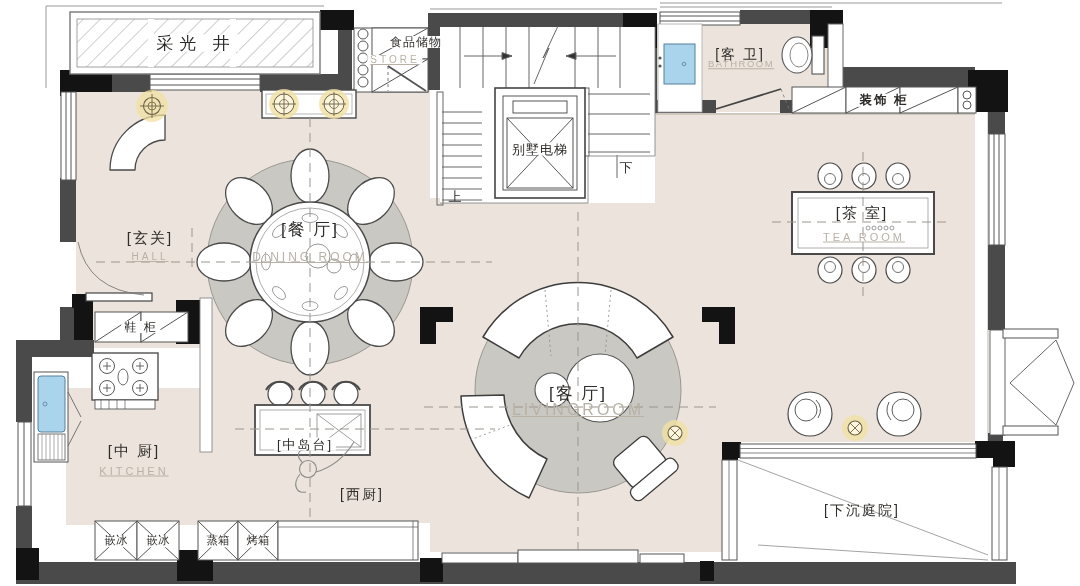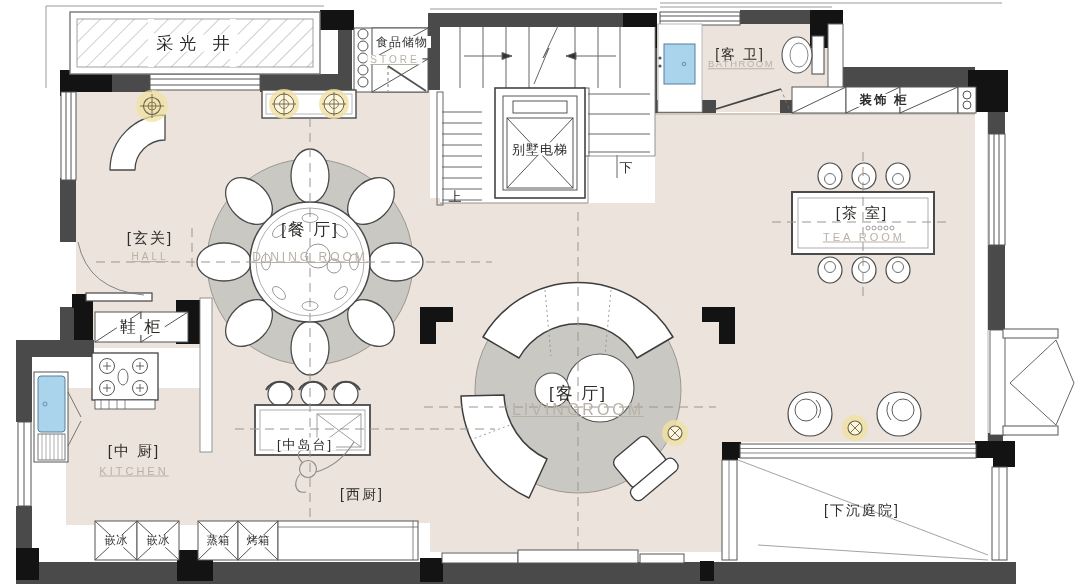--- a/index.html
+++ b/index.html
@@ -490,42 +490,42 @@
       <circle cx="855" cy="428" r="13" fill="#f1e1a2" opacity="0.8"></circle>
       <circle cx="855" cy="428" r="7" fill="#fdf6dd" stroke="#6b6348" stroke-width="1.1"></circle>
       <line x1="850" y1="423" x2="860" y2="433" stroke="#6b6348" stroke-width="0.9"></line>
       <line x1="860" y1="423" x2="850" y2="433" stroke="#6b6348" stroke-width="0.9"></line>
     </g>
   </g>
 </svg>
 
   <div class="lbl boxed" style="left:196px;top:43px;font-size:17px;letter-spacing:6px;">采光 井</div>
 
-  <div class="lbl boxed" style="left:402px;top:42px;font-size:12px;letter-spacing:1px;">食品储物</div>
+  <div class="lbl boxed" style="left:416px;top:42px;font-size:12px;letter-spacing:1px;">食品储物</div>
   <div class="lbl en boxed" style="left:395px;top:60px;font-size:10px;">STORE</div>
 
   <div class="lbl boxed" style="left:540px;top:149px;font-size:13px;letter-spacing:1px;">别墅电梯</div>
   <div class="lbl" style="left:456px;top:196px;font-size:13px;">上</div>
   <div class="lbl" style="left:627px;top:167px;font-size:13px;">下</div>
 
   <div class="lbl" style="left:740px;top:54px;font-size:14px;">[客 卫]</div>
   <div class="lbl en" style="left:741px;top:64px;font-size:9.5px;letter-spacing:1.5px;">BATHROOM</div>
 
   <div class="lbl boxed" style="left:884px;top:100px;font-size:12.5px;letter-spacing:2px;font-weight:bold;">装饰 柜</div>
 
   <div class="lbl" style="left:862px;top:212px;font-size:15px;">[茶 室]</div>
   <div class="lbl en" style="left:864px;top:237px;font-size:11px;">TEA ROOM</div>
 
   <div class="lbl" style="left:310px;top:229px;font-size:17px;">[餐 厅]</div>
   <div class="lbl en" style="left:310px;top:257px;font-size:12px;">DINING ROOM</div>
 
   <div class="lbl" style="left:150px;top:237px;font-size:15px;">[玄关]</div>
   <div class="lbl en" style="left:150px;top:257px;font-size:10px;">HALL</div>
 
-  <div class="lbl boxed" style="left:141px;top:327px;font-size:16px;">鞋 柜</div>
+  <div class="lbl boxed" style="left:141px;top:327px;font-size:12px;">鞋 柜</div>
 
   <div class="lbl" style="left:134px;top:450px;font-size:15px;">[中 厨]</div>
   <div class="lbl en" style="left:134px;top:471px;font-size:11px;">KITCHEN</div>
 
   <div class="lbl boxed" style="left:305px;top:444px;font-size:13px;">[中岛台]</div>
   <div class="lbl" style="left:362px;top:494px;font-size:14px;">[西厨]</div>
 
   <div class="lbl" style="left:578px;top:393px;font-size:17px;">[客 厅]</div>
   <div class="lbl en" style="left:578px;top:410px;font-size:16px;">LIVINGROOM</div>
 

